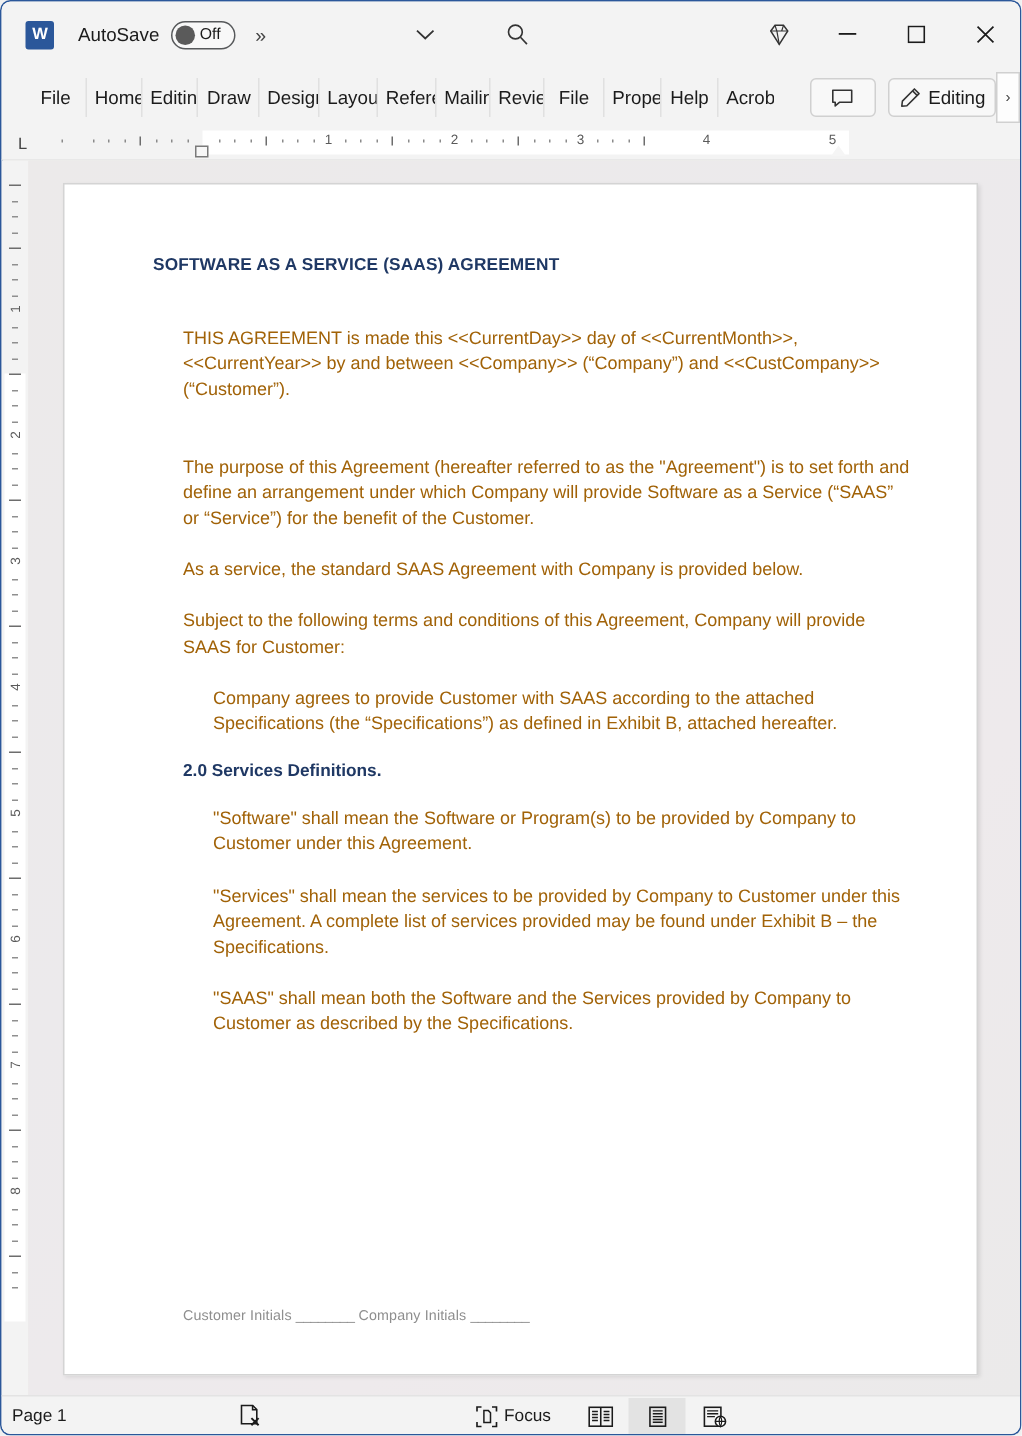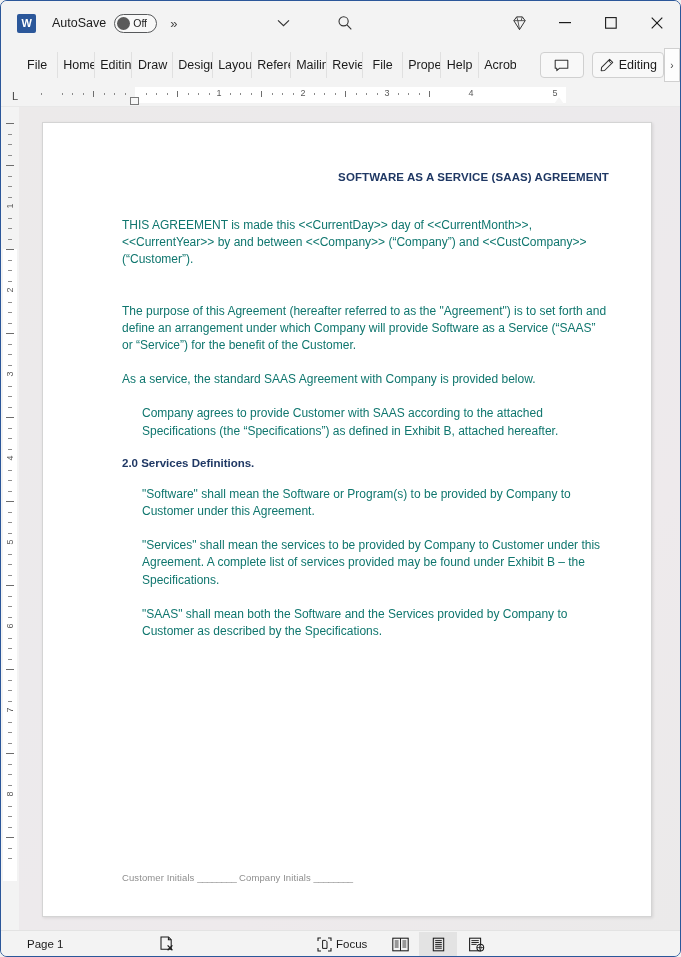--- a/index.html
+++ b/index.html
@@ -240,29 +240,29 @@
   .page-inner {
     position: absolute;
     left: 0; right: 0; top: 0; bottom: 0;
     padding: 38px 42px 0 79px;
   }
 
   .doc-title {
     font-size: 11.5px;
     font-weight: bold;
     color: #1f3864;
-    text-align: right;
+    text-align: left;
     letter-spacing: 0.1px;
     margin-top: 10px;
     margin-left: -20px;
   }
   .p {
     font-size: 12px;
     line-height: 17.2px;
-    color: #0f766e;
+    color: #a16207;
     margin-top: 17px;
   }
   .p.gap-lg { margin-top: 34px; }
   .p.indent {
     margin-left: 20px;
   }
   .h-sec {
     font-size: 11.5px;
     font-weight: bold;
     color: #1f3864;
@@ -287,21 +287,21 @@
 
   
   .statusbar {
     height: 26px; flex: 0 0 26px;
     background: #f3f3f3;
     border-top: 1px solid #e3e3e3;
     display: flex; align-items: center;
     position: relative;
     font-size: 11.5px; color: #1b1b1b;
   }
-  .sb-page { margin-left: 26px; }
+  .sb-page { margin-left: 7px; }
   .sb-proof {
     position: absolute; left: 158px; top: 0; height: 26px;
     display: flex; align-items: center;
   }
   .sb-focus {
     position: absolute; left: 316px; top: 0; height: 26px;
     display: flex; align-items: center; gap: 4px;
   }
   .sb-views {
     position: absolute; left: 380px; top: 0; height: 26px;
@@ -550,20 +550,21 @@
         <div class="page-inner">
 
           <div class="doc-title">SOFTWARE AS A SERVICE (SAAS) AGREEMENT</div>
 
           <div class="p gap-lg">THIS AGREEMENT is made this &lt;&lt;CurrentDay&gt;&gt; day of &lt;&lt;CurrentMonth&gt;&gt;, &lt;&lt;CurrentYear&gt;&gt; by and between &lt;&lt;Company&gt;&gt; (“Company”) and &lt;&lt;CustCompany&gt;&gt; (“Customer”).</div>
 
           <div class="p gap-lg">The purpose of this Agreement (hereafter referred to as the "Agreement") is to set forth and define an arrangement under which Company will provide Software as a Service (“SAAS” or “Service”) for the benefit of the Customer.</div>
 
           <div class="p">As a service, the standard SAAS Agreement with Company is provided below.</div>
 
+          <div class="p">Subject to the following terms and conditions of this Agreement, Company will provide SAAS for Customer:</div>
 
 
           <div class="p indent">Company agrees to provide Customer with SAAS according to the attached Specifications (the “Specifications”) as defined in Exhibit B, attached hereafter.</div>
 
           <div class="h-sub">2.0 Services Definitions.</div>
 
           <div class="p indent">"Software" shall mean the Software or Program(s) to be provided by Company to Customer under this Agreement.</div>
           <div class="p indent">"Services" shall mean the services to be provided by Company to Customer under this Agreement. A complete list of services provided may be found under Exhibit B – the Specifications.</div>
           <div class="p indent">"SAAS" shall mean both the Software and the Services provided by Company to Customer as described by the Specifications.</div>
 

